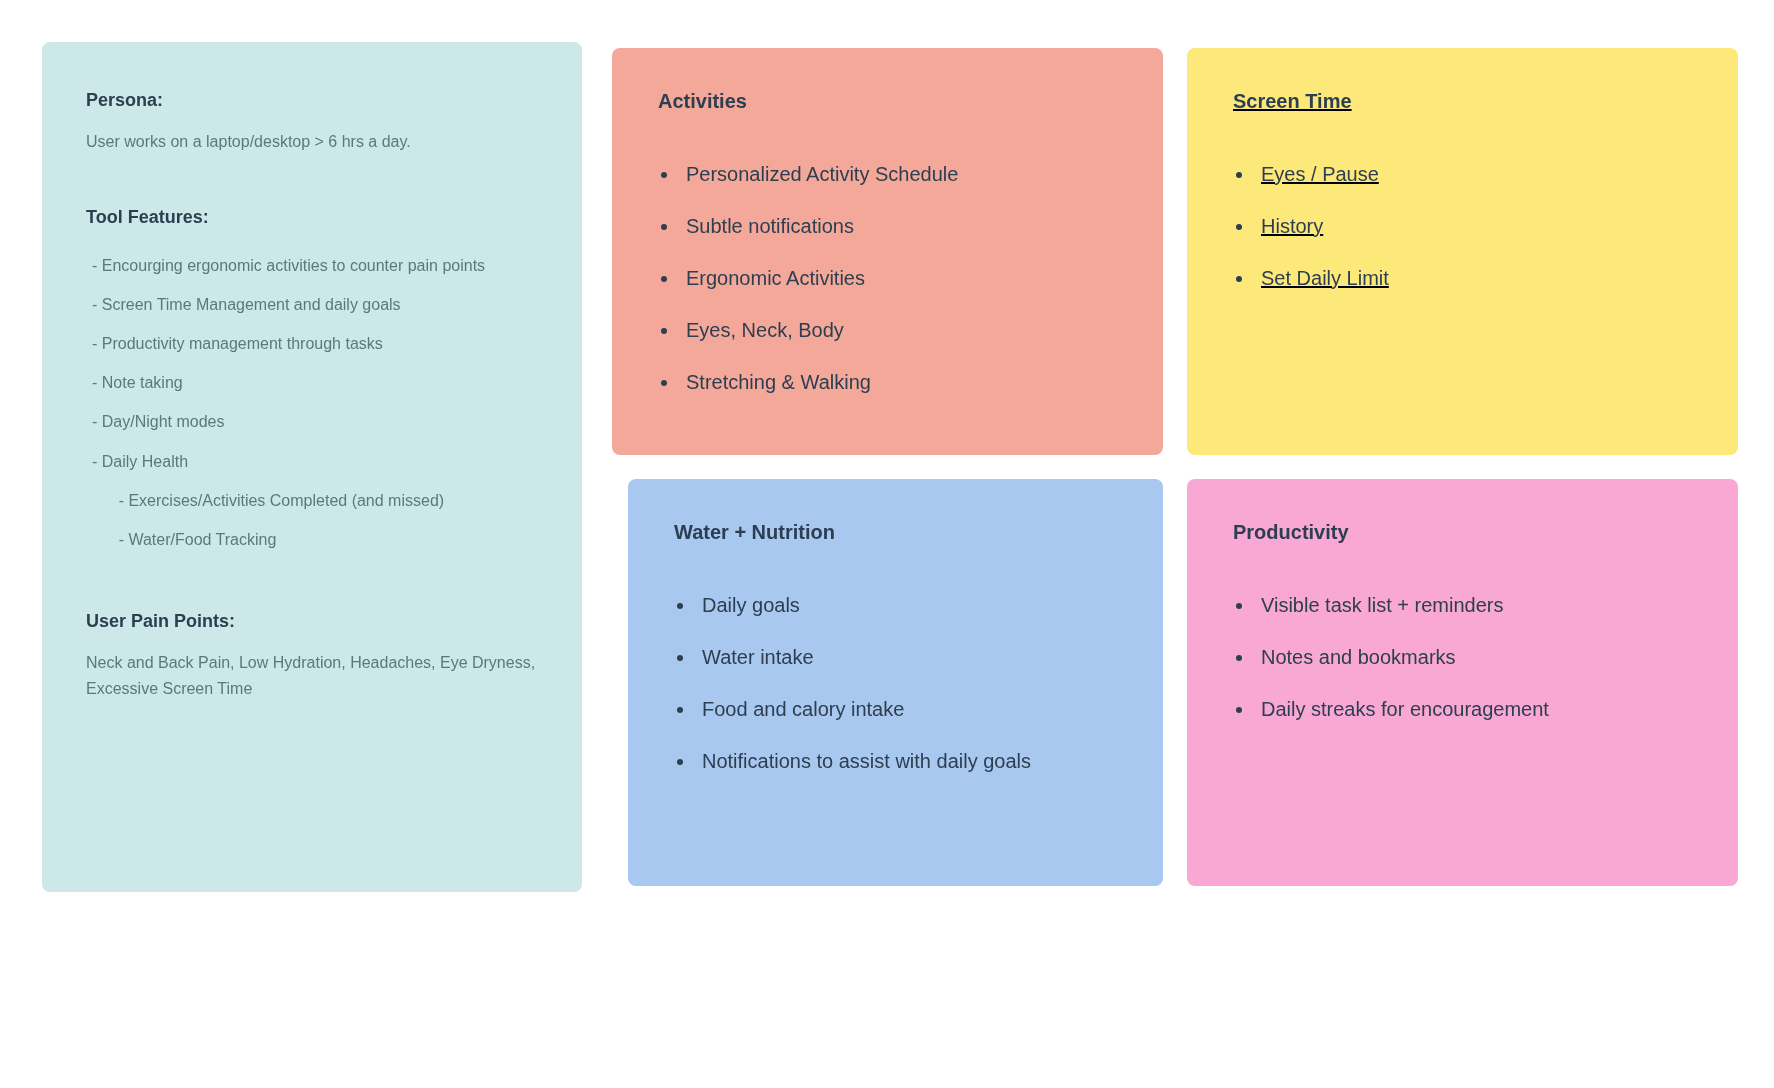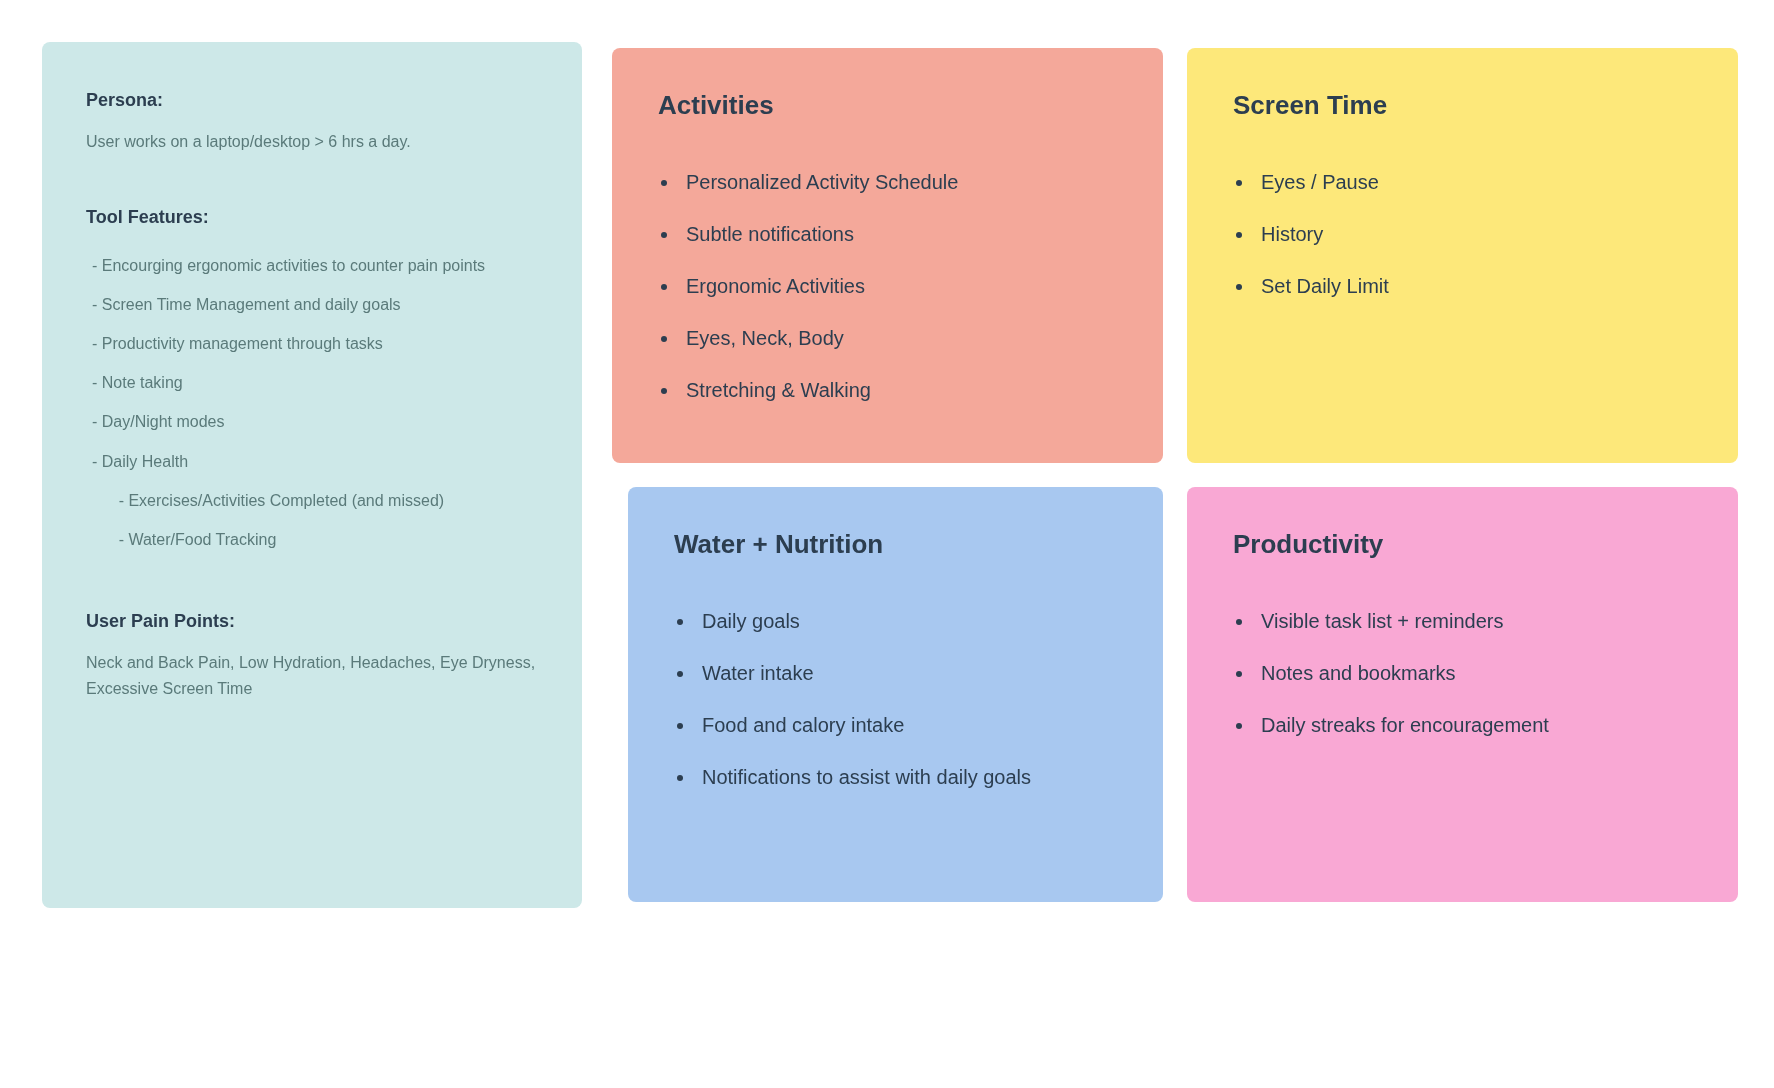--- a/index.html
+++ b/index.html
@@ -54,21 +54,21 @@
       gap: 24px;
       flex: 1;
     }
 
     .card {
       border-radius: 8px;
       padding: 36px 40px;
     }
 
     .card-title {
-      font-size: 26px;
+      font-size: 20px;
       font-weight: 600;
       color: #2c3e50;
       margin-bottom: 28px;
     }
 
     .card ul {
       list-style: disc;
       padding-left: 28px;
     }
 
@@ -78,20 +78,21 @@
       line-height: 1.5;
       margin-bottom: 10px;
     }
 
     .card-activities {
       background: #f4a89a;
     }
 
     .card-screen-time {
       background: #fde87a;
+      text-decoration: underline;
     }
 
     .card-water {
       background: #a8c8f0;
       margin-left: 16px;
     }
 
     .card-productivity {
       background: #f9a8d4;
     }

